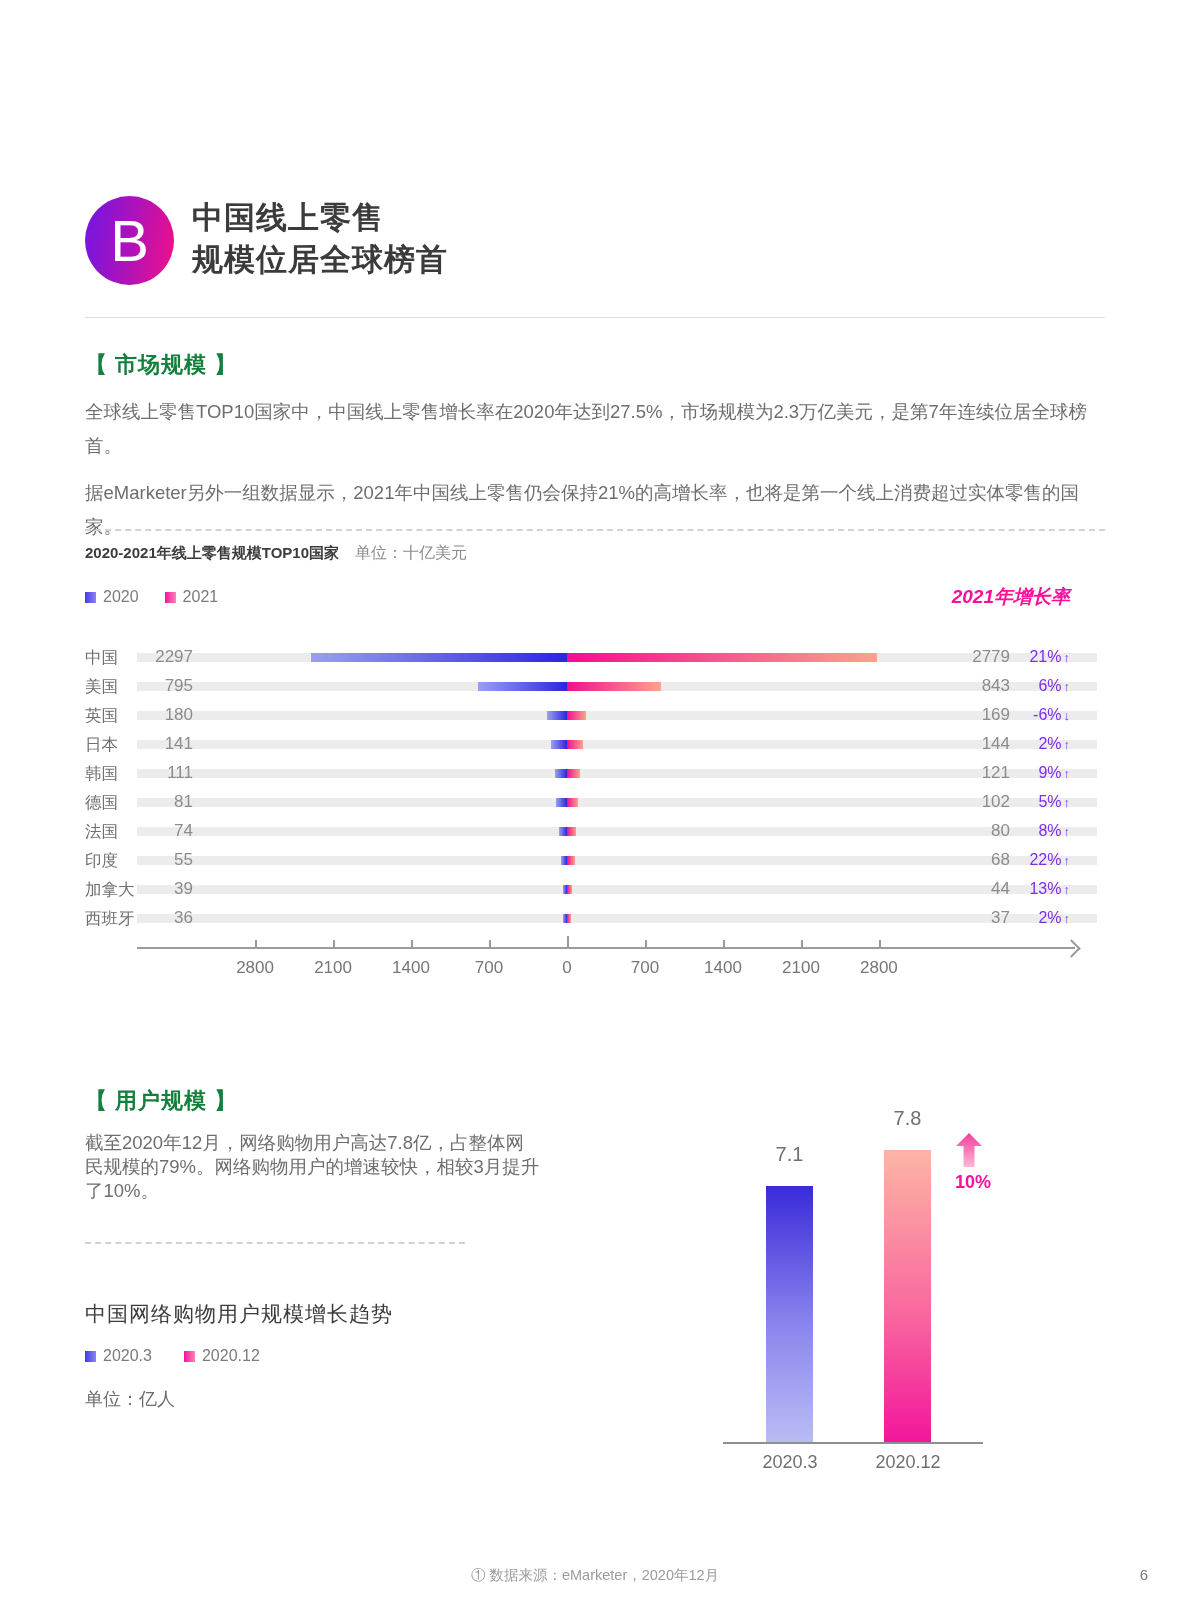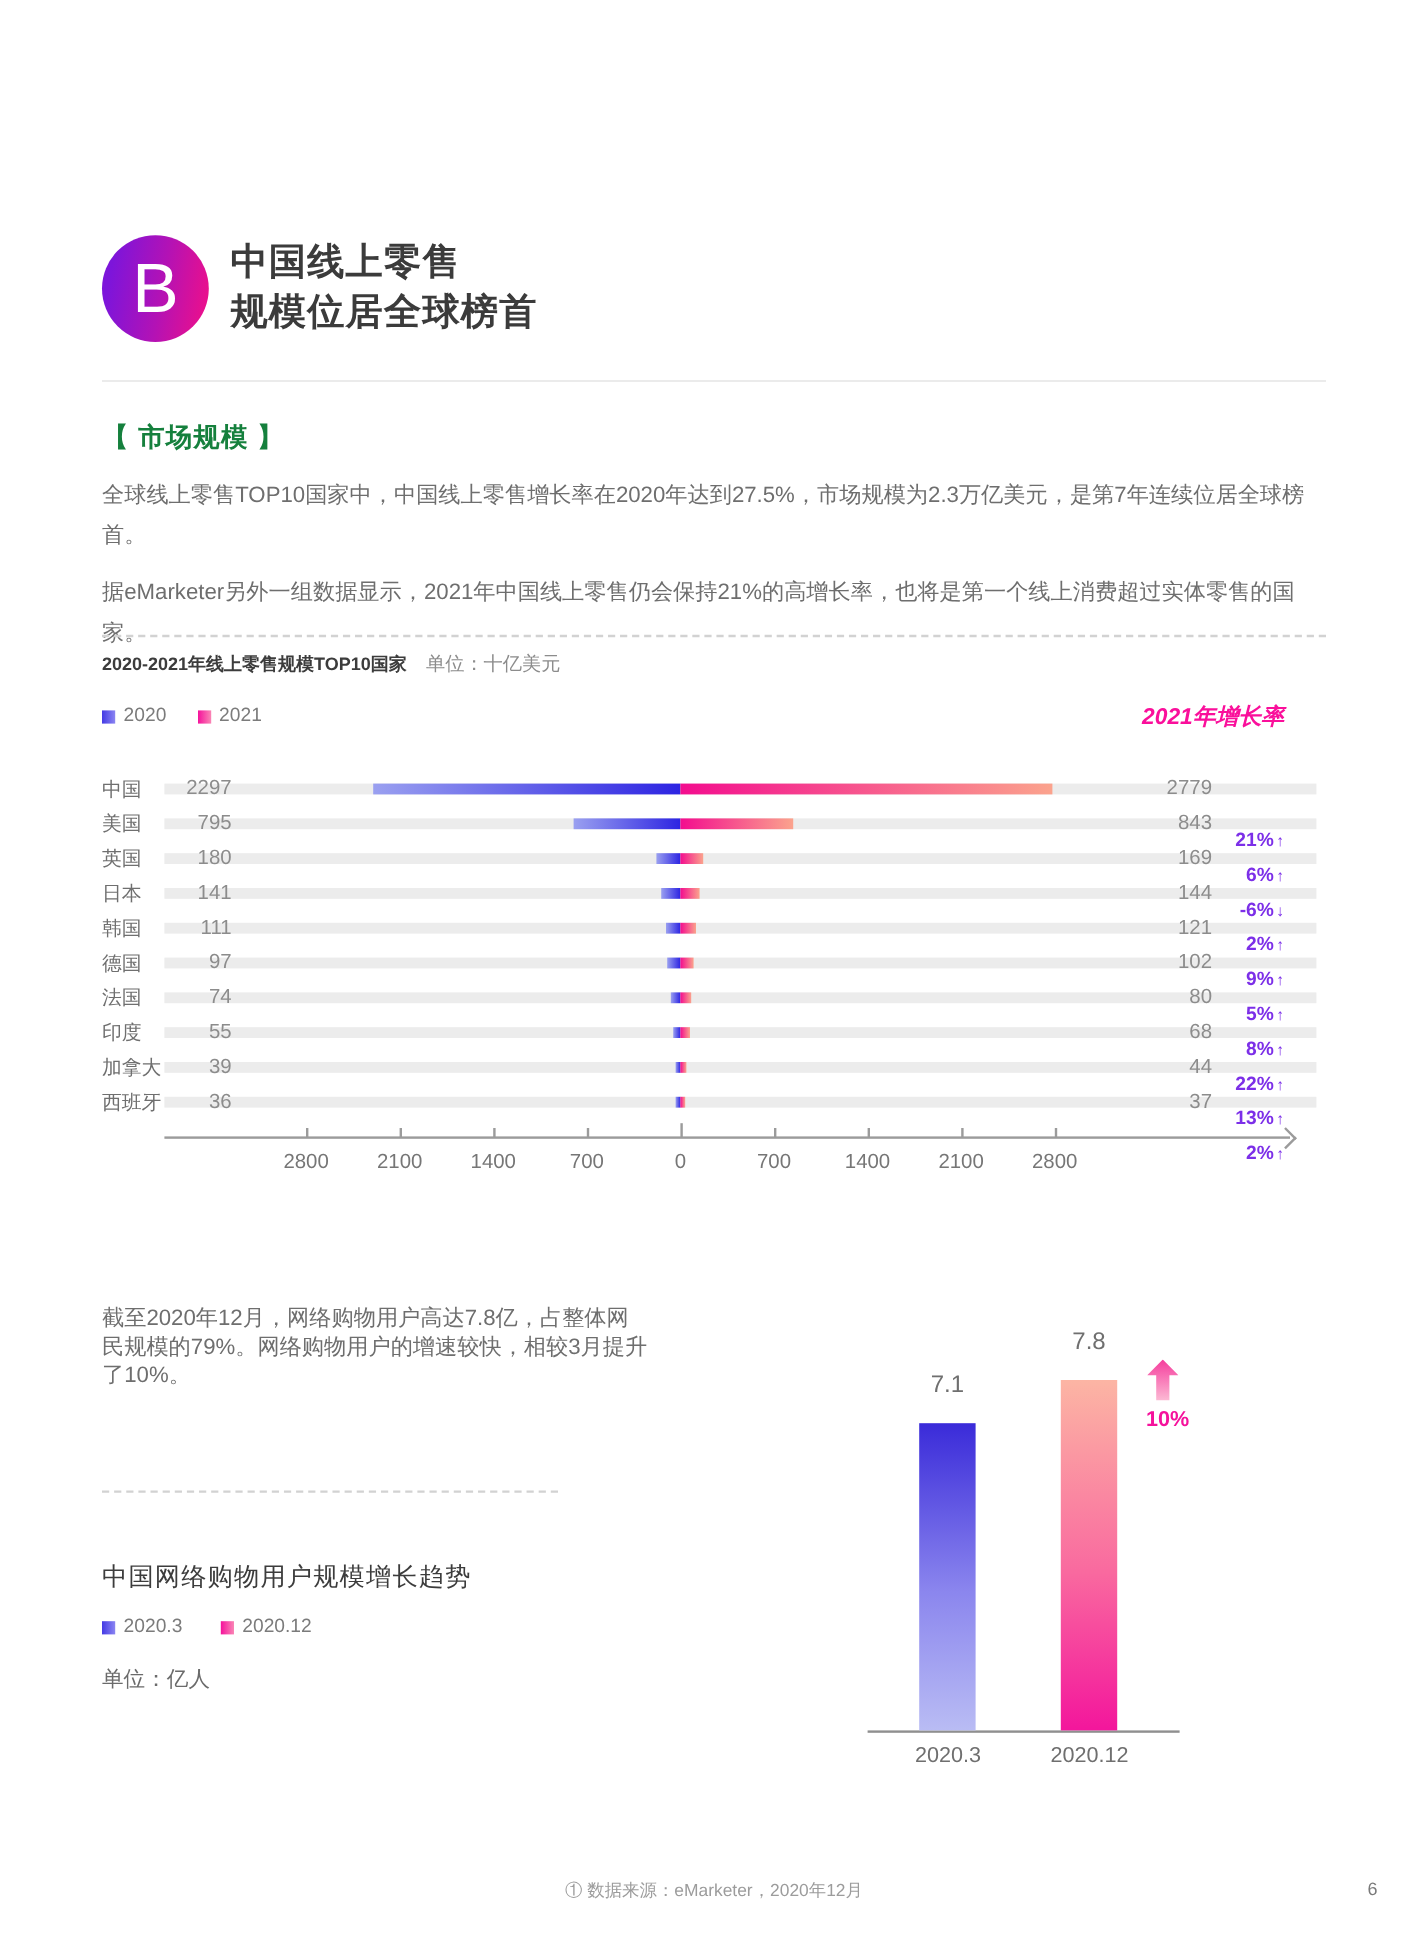--- a/index.html
+++ b/index.html
@@ -36,21 +36,21 @@
 
   
   #tornado{position:absolute;left:85px;top:643px;width:1020px;height:291px;}
   .t-row{position:relative;height:29px;}
   .country{position:absolute;left:0;top:4px;font-size:16.5px;color:#6f6f6f;}
   .track{position:absolute;left:52px;width:960px;top:10px;height:9px;background:#ececec;}
   .barL{position:absolute;top:10px;height:9px;background:linear-gradient(90deg,#9aa0f0 0%,#2d24e2 100%);}
   .barR{position:absolute;top:10px;height:9px;background:linear-gradient(90deg,#f30d8e 0%,#fba38d 100%);}
   .v20{position:absolute;left:50px;width:58px;top:4px;text-align:right;font-size:17px;color:#8c8c8c;}
   .v21{position:absolute;left:865px;width:60px;top:4px;text-align:right;font-size:17px;color:#8c8c8c;}
-  .gr{position:absolute;left:925px;width:60px;top:5px;text-align:right;font-size:16px;font-weight:700;color:#7c2fe8;margin-top:44px;}
+  .gr{position:absolute;left:925px;width:60px;top:5px;text-align:right;font-size:16px;font-weight:400;color:#7c2fe8;}
   .arr{font-size:13px;margin-left:2px;}
 
   
   #axis{position:absolute;left:85px;top:940px;width:1020px;height:45px;}
   .axis-line{position:absolute;left:52px;width:938px;top:7px;border-top:2px solid #9b9b9b;}
   .axis-arrow{position:absolute;left:980px;top:2px;width:11px;height:11px;
               border-top:2px solid #9b9b9b;border-right:2px solid #9b9b9b;transform:rotate(45deg);}
   .tick{position:absolute;width:2px;background:#9b9b9b;}
   .tick-label{position:absolute;top:18px;width:70px;margin-left:-35px;text-align:center;
               font-size:17px;color:#767676;}
@@ -163,21 +163,21 @@
         <div class="barR" style="left: 482px; width: 13.4794px;"></div>
         <div class="v20">111</div>
         <div class="v21">121</div>
         <div class="gr">9%<span class="arr">↑</span></div>
       </div>
       <div class="t-row">
         <div class="track"></div>
         <div class="country">德国</div>
         <div class="barL" style="left: 471.194px; width: 10.8058px;"></div>
         <div class="barR" style="left: 482px; width: 11.3628px;"></div>
-        <div class="v20">97</div>
+        <div class="v20">81</div>
         <div class="v21">102</div>
         <div class="gr">5%<span class="arr">↑</span></div>
       </div>
       <div class="t-row">
         <div class="track"></div>
         <div class="country">法国</div>
         <div class="barL" style="left: 473.756px; width: 8.2436px;"></div>
         <div class="barR" style="left: 482px; width: 8.912px;"></div>
         <div class="v20">74</div>
         <div class="v21">80</div>
@@ -229,20 +229,21 @@
       <div class="tick-label" style="left: 559.98px;">700</div>
       <div class="tick" style="left: 637.96px; height: 8px; top: 0px;"></div>
       <div class="tick-label" style="left: 637.96px;">1400</div>
       <div class="tick" style="left: 715.94px; height: 8px; top: 0px;"></div>
       <div class="tick-label" style="left: 715.94px;">2100</div>
       <div class="tick" style="left: 793.92px; height: 8px; top: 0px;"></div>
       <div class="tick-label" style="left: 793.92px;">2800</div>
     </div>
 
   <div class="user-section">
+    <h2 class="section-heading">【 用户规模 】</h2>
     <p class="body-text">截至2020年12月，网络购物用户高达7.8亿，占整体网民规模的79%。网络购物用户的增速较快，相较3月提升了10%。</p>
   </div>
 
   <div class="dashed" style="top:1242px;width:380px;"></div>
 
   <div class="chart2-title">中国网络购物用户规模增长趋势</div>
   <div class="legend-row2">
     <span class="legend-item">
       <span class="swatch swatch-2020"></span>
       <span class="legend-label">2020.3</span>

